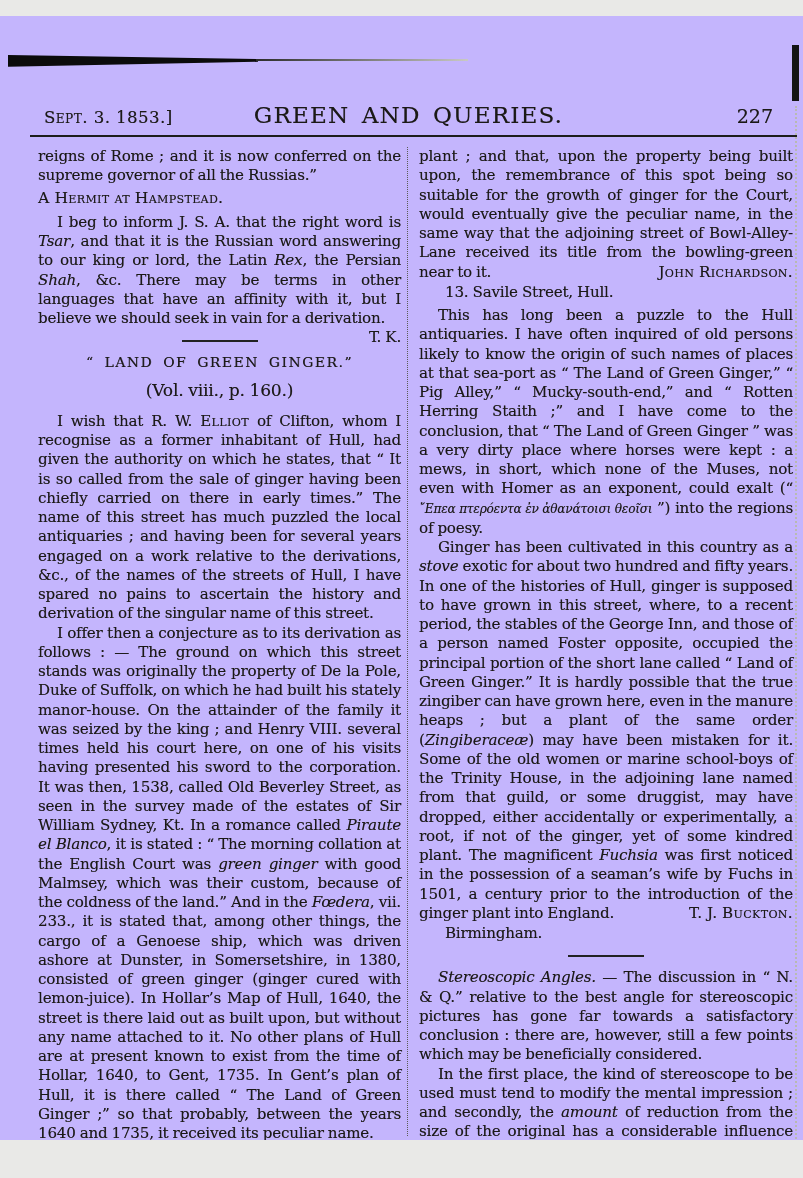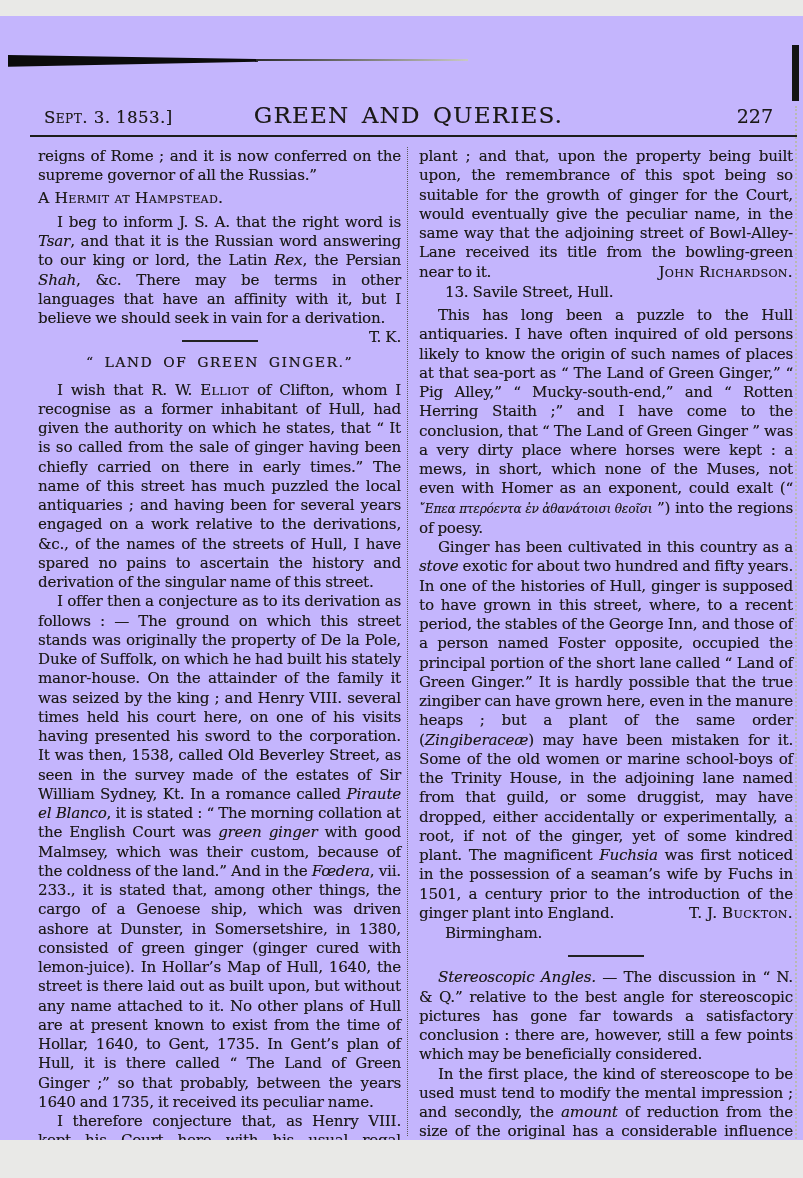--- a/index.html
+++ b/index.html
@@ -60,20 +60,21 @@
   </div>
   <div class="header-rule"></div>
 
   <div class="columns">
     <div class="col col-left" id="col-left">
         <p class="para"><span>reigns of Rome ; and it is now conferred on the supreme governor of all the Russias.”</span></p>
         <p class="sigline"><span class="sc">A Hermit at Hampstead.</span></p>
         <p class="para indent"><span>I beg to inform J. S. A. that the right word is </span><span class="it ">Tsar</span><span>, and that it is the Russian word answering to our king or lord, the Latin </span><span class="it ">Rex</span><span>, the Persian </span><span class="it ">Shah</span><span>, &amp;c.  There may be terms in other languages that have an affinity with it, but I believe we should seek in vain for a derivation.</span><span class="sig">T. K.</span></p>
         <div class="short-rule"></div>
         <h2 class="article-heading">“ LAND OF GREEN GINGER.”</h2>
+        <div class="article-subheading">(Vol. viii., p. 160.)</div>
         <p class="para indent"><span>I wish that R. W. </span><span class="sc ">Elliot</span><span> of Clifton, whom I recognise as a former inhabitant of Hull, had given the authority on which he states, that “ It is so called from the sale of ginger having been chiefly carried on there in early times.”  The name of this street has much puzzled the local antiquaries ; and having been for several years engaged on a work relative to the derivations, &amp;c., of the names of the streets of Hull, I have spared no pains to ascertain the history and derivation of the singular name of this street.</span></p>
         <p class="para indent"><span>I offer then a conjecture as to its derivation as follows : — The ground on which this street stands was originally the property of De la Pole, Duke of Suffolk, on which he had built his stately manor-house.  On the attainder of the family it was seized by the king ; and Henry VIII. several times held his court here, on one of his visits having presented his sword to the corporation.  It was then, 1538, called Old Beverley Street, as seen in the survey made of the estates of Sir William Sydney, Kt.  In a romance called </span><span class="it ">Piraute el Blanco</span><span>, it is stated : “ The morning collation at the English Court was </span><span class="it ">green ginger</span><span> with good Malmsey, which was their custom, because of the coldness of the land.”  And in the </span><span class="it ">Fœdera</span><span>, vii. 233., it is stated that, among other things, the cargo of a Genoese ship, which was driven ashore at Dunster, in Somersetshire, in 1380, consisted of green ginger (ginger cured with lemon-juice).  In Hollar’s Map of Hull, 1640, the street is there laid out as built upon, but without any name attached to it.  No other plans of Hull are at present known to exist from the time of Hollar, 1640, to Gent, 1735.  In Gent’s plan of Hull, it is there called “ The Land of Green Ginger ;” so that probably, between the years 1640 and 1735, it received its peculiar name.</span></p>
         <p class="para indent"><span>I therefore conjecture that, as Henry VIII. kept his Court here with his usual regal magnificence, green ginger would be one of the luxuries of his table ; that this portion of his royal property, being laid out as a garden, was peculiarly suitable for the growth of ginger—the same as Pontefract was for the growth of the liquorice</span></p>
       </div>
     <div class="col col-right" id="col-right">
         <p class="para"><span>plant ; and that, upon the property being built upon, the remembrance of this spot being so suitable for the growth of ginger for the Court, would eventually give the peculiar name, in the same way that the adjoining street of Bowl-Alley-Lane received its title from the bowling-green near to it.</span><span class="sig sc">John Richardson.</span></p>
         <p class="address">13. Savile Street, Hull.</p>
         <p class="para indent"><span>This has long been a puzzle to the Hull antiquaries.  I have often inquired of old persons likely to know the origin of such names of places at that sea-port as “ The Land of Green Ginger,” “ Pig Alley,” “ Mucky-south-end,” and “ Rotten Herring Staith ;” and I have come to the conclusion, that “ The Land of Green Ginger ” was a very dirty place where horses were kept : a mews, in short, which none of the Muses, not even with Homer as an exponent, could exalt (“ </span><span class="it greek">῎Επεα πτερόεντα ἐν ἀθανάτοισι θεοῖσι</span><span> ”) into the regions of poesy.</span></p>
         <p class="para indent"><span>Ginger has been cultivated in this country as a </span><span class="it ">stove</span><span> exotic for about two hundred and fifty years. In one of the histories of Hull, ginger is supposed to have grown in this street, where, to a recent period, the stables of the George Inn, and those of a person named Foster opposite, occupied the principal portion of the short lane called “ Land of Green Ginger.”  It is hardly possible that the true zingiber can have grown here, even in the manure heaps ; but a plant of the same order (</span><span class="it ">Zingiberaceæ</span><span>) may have been mistaken for it. Some of the old women or marine school-boys of the Trinity House, in the adjoining lane named from that guild, or some druggist, may have dropped, either accidentally or experimentally, a root, if not of the ginger, yet of some kindred plant. The magnificent </span><span class="it ">Fuchsia</span><span> was first noticed in the possession of a seaman’s wife by Fuchs in 1501, a century prior to the introduction of the ginger plant into England.</span><span class="sig sc">T. J. Buckton.</span></p>
         <p class="address">Birmingham.</p>

